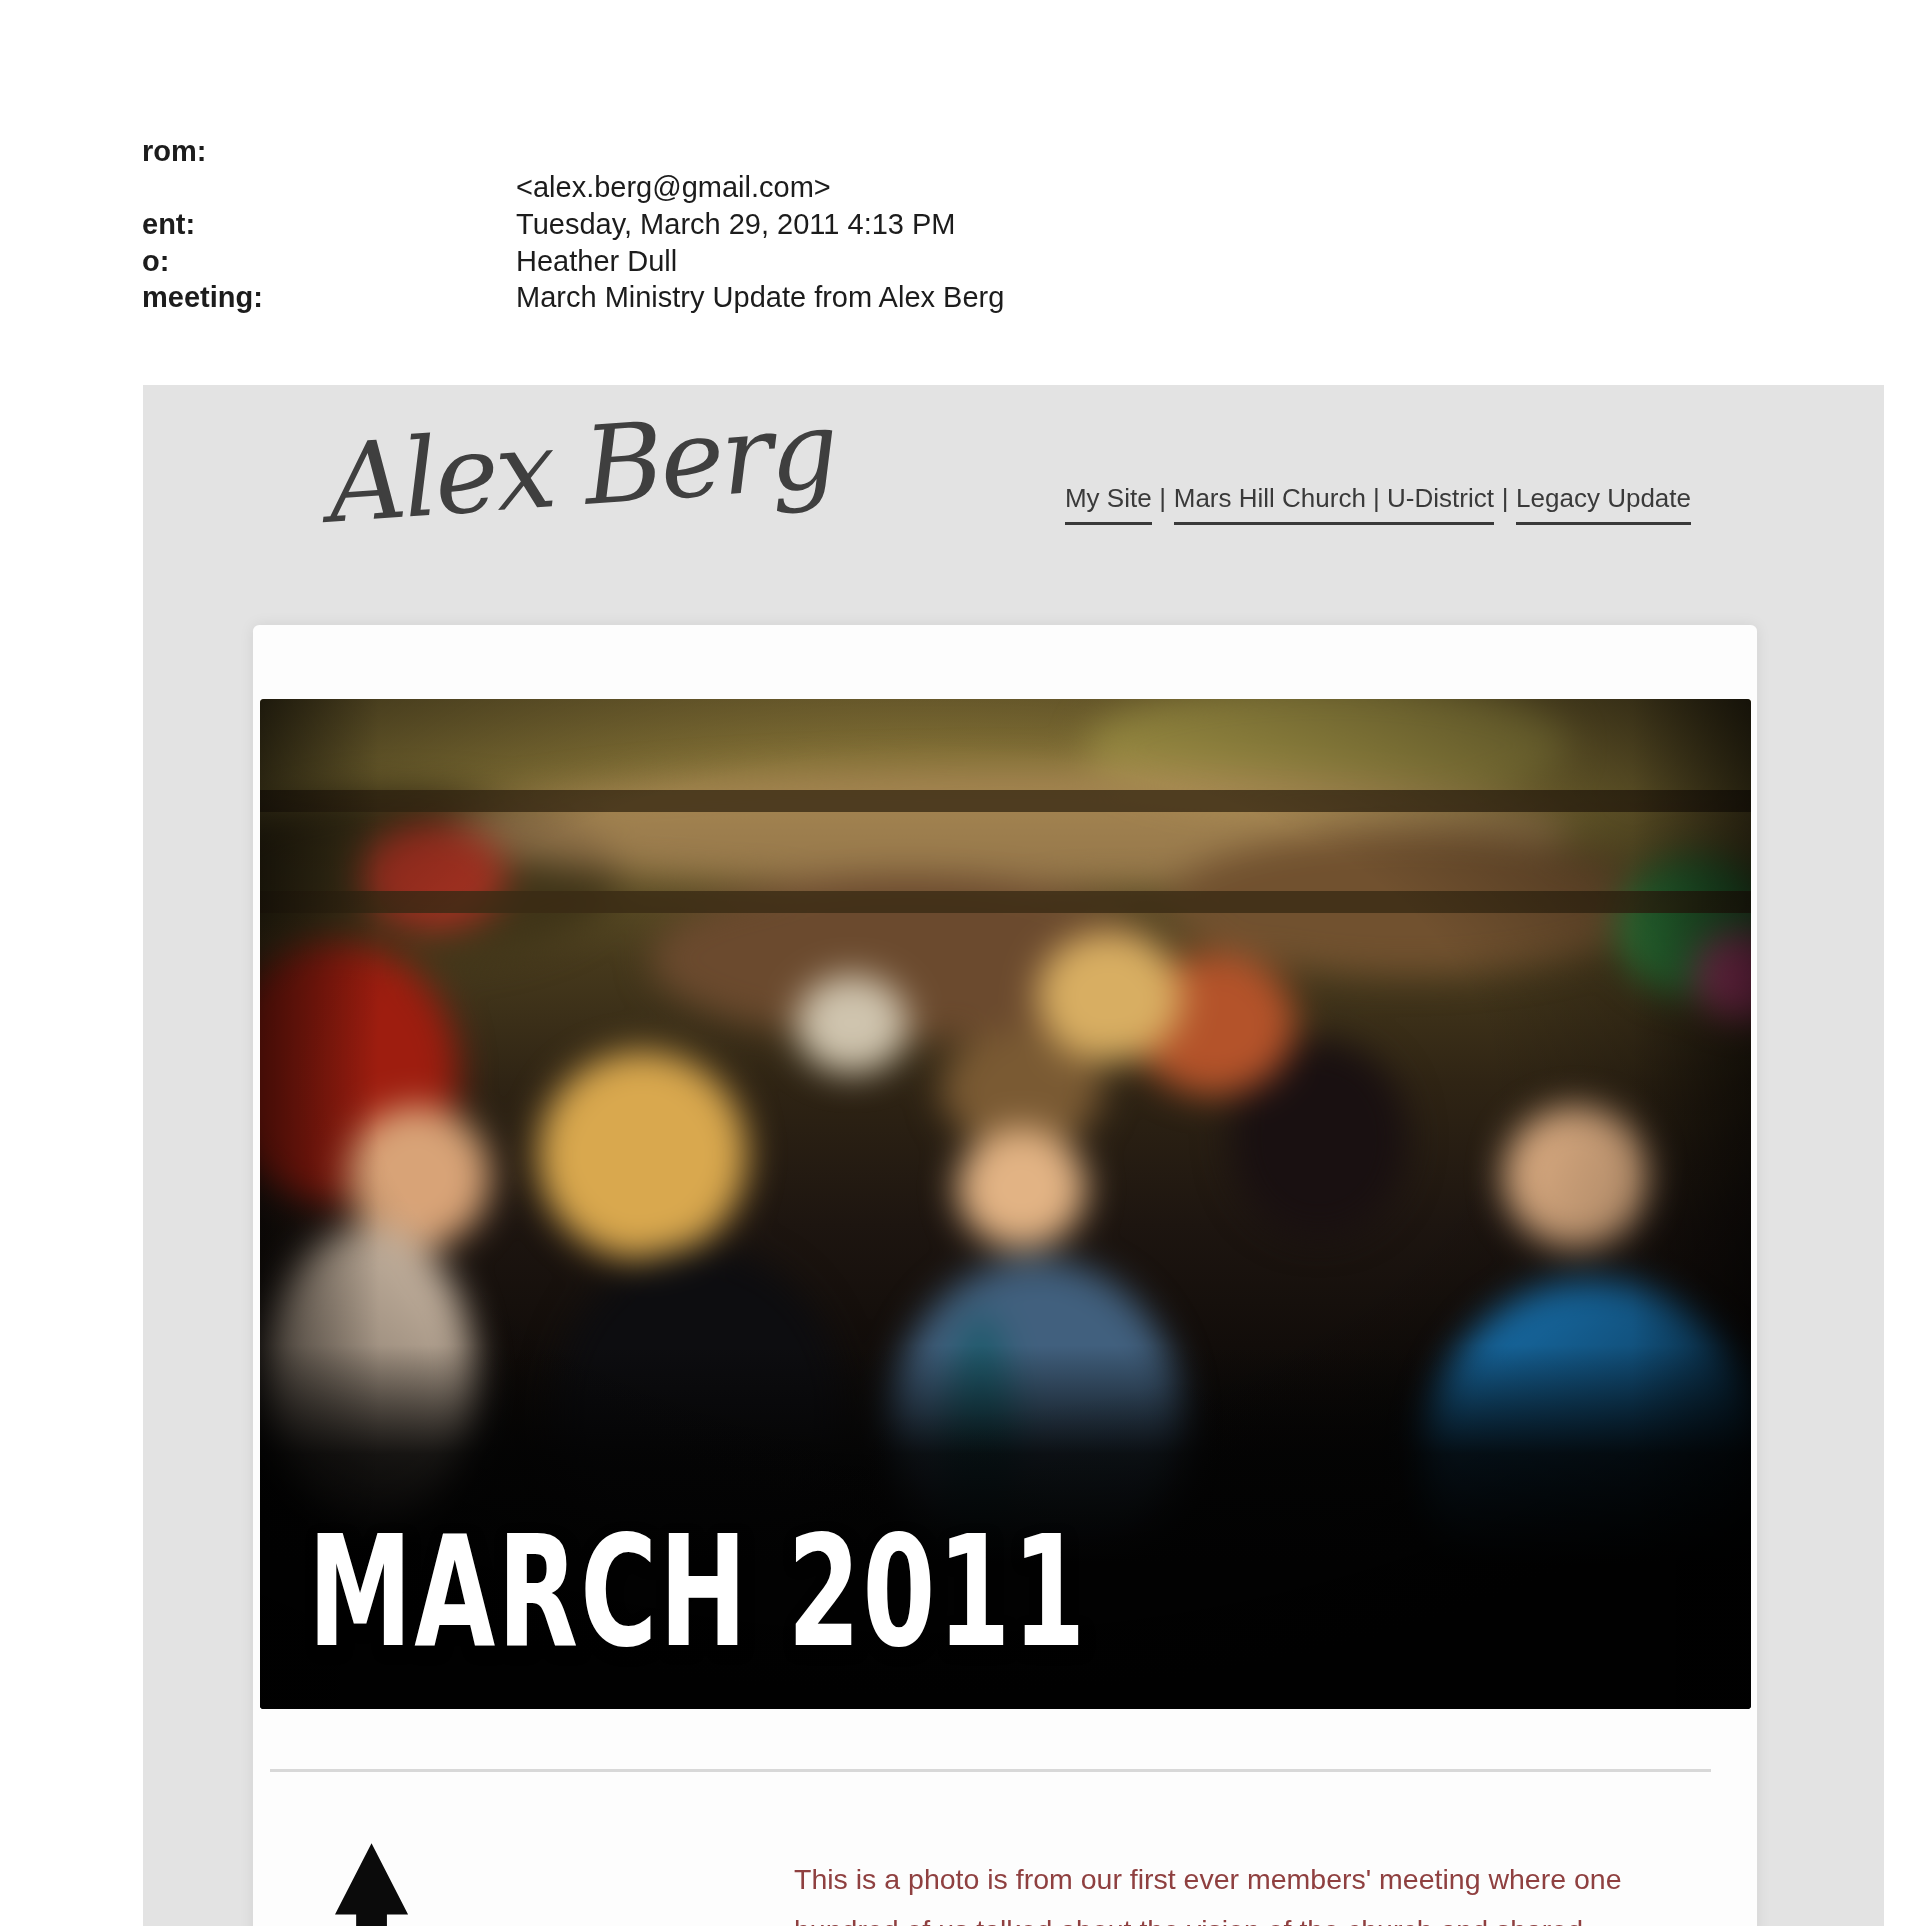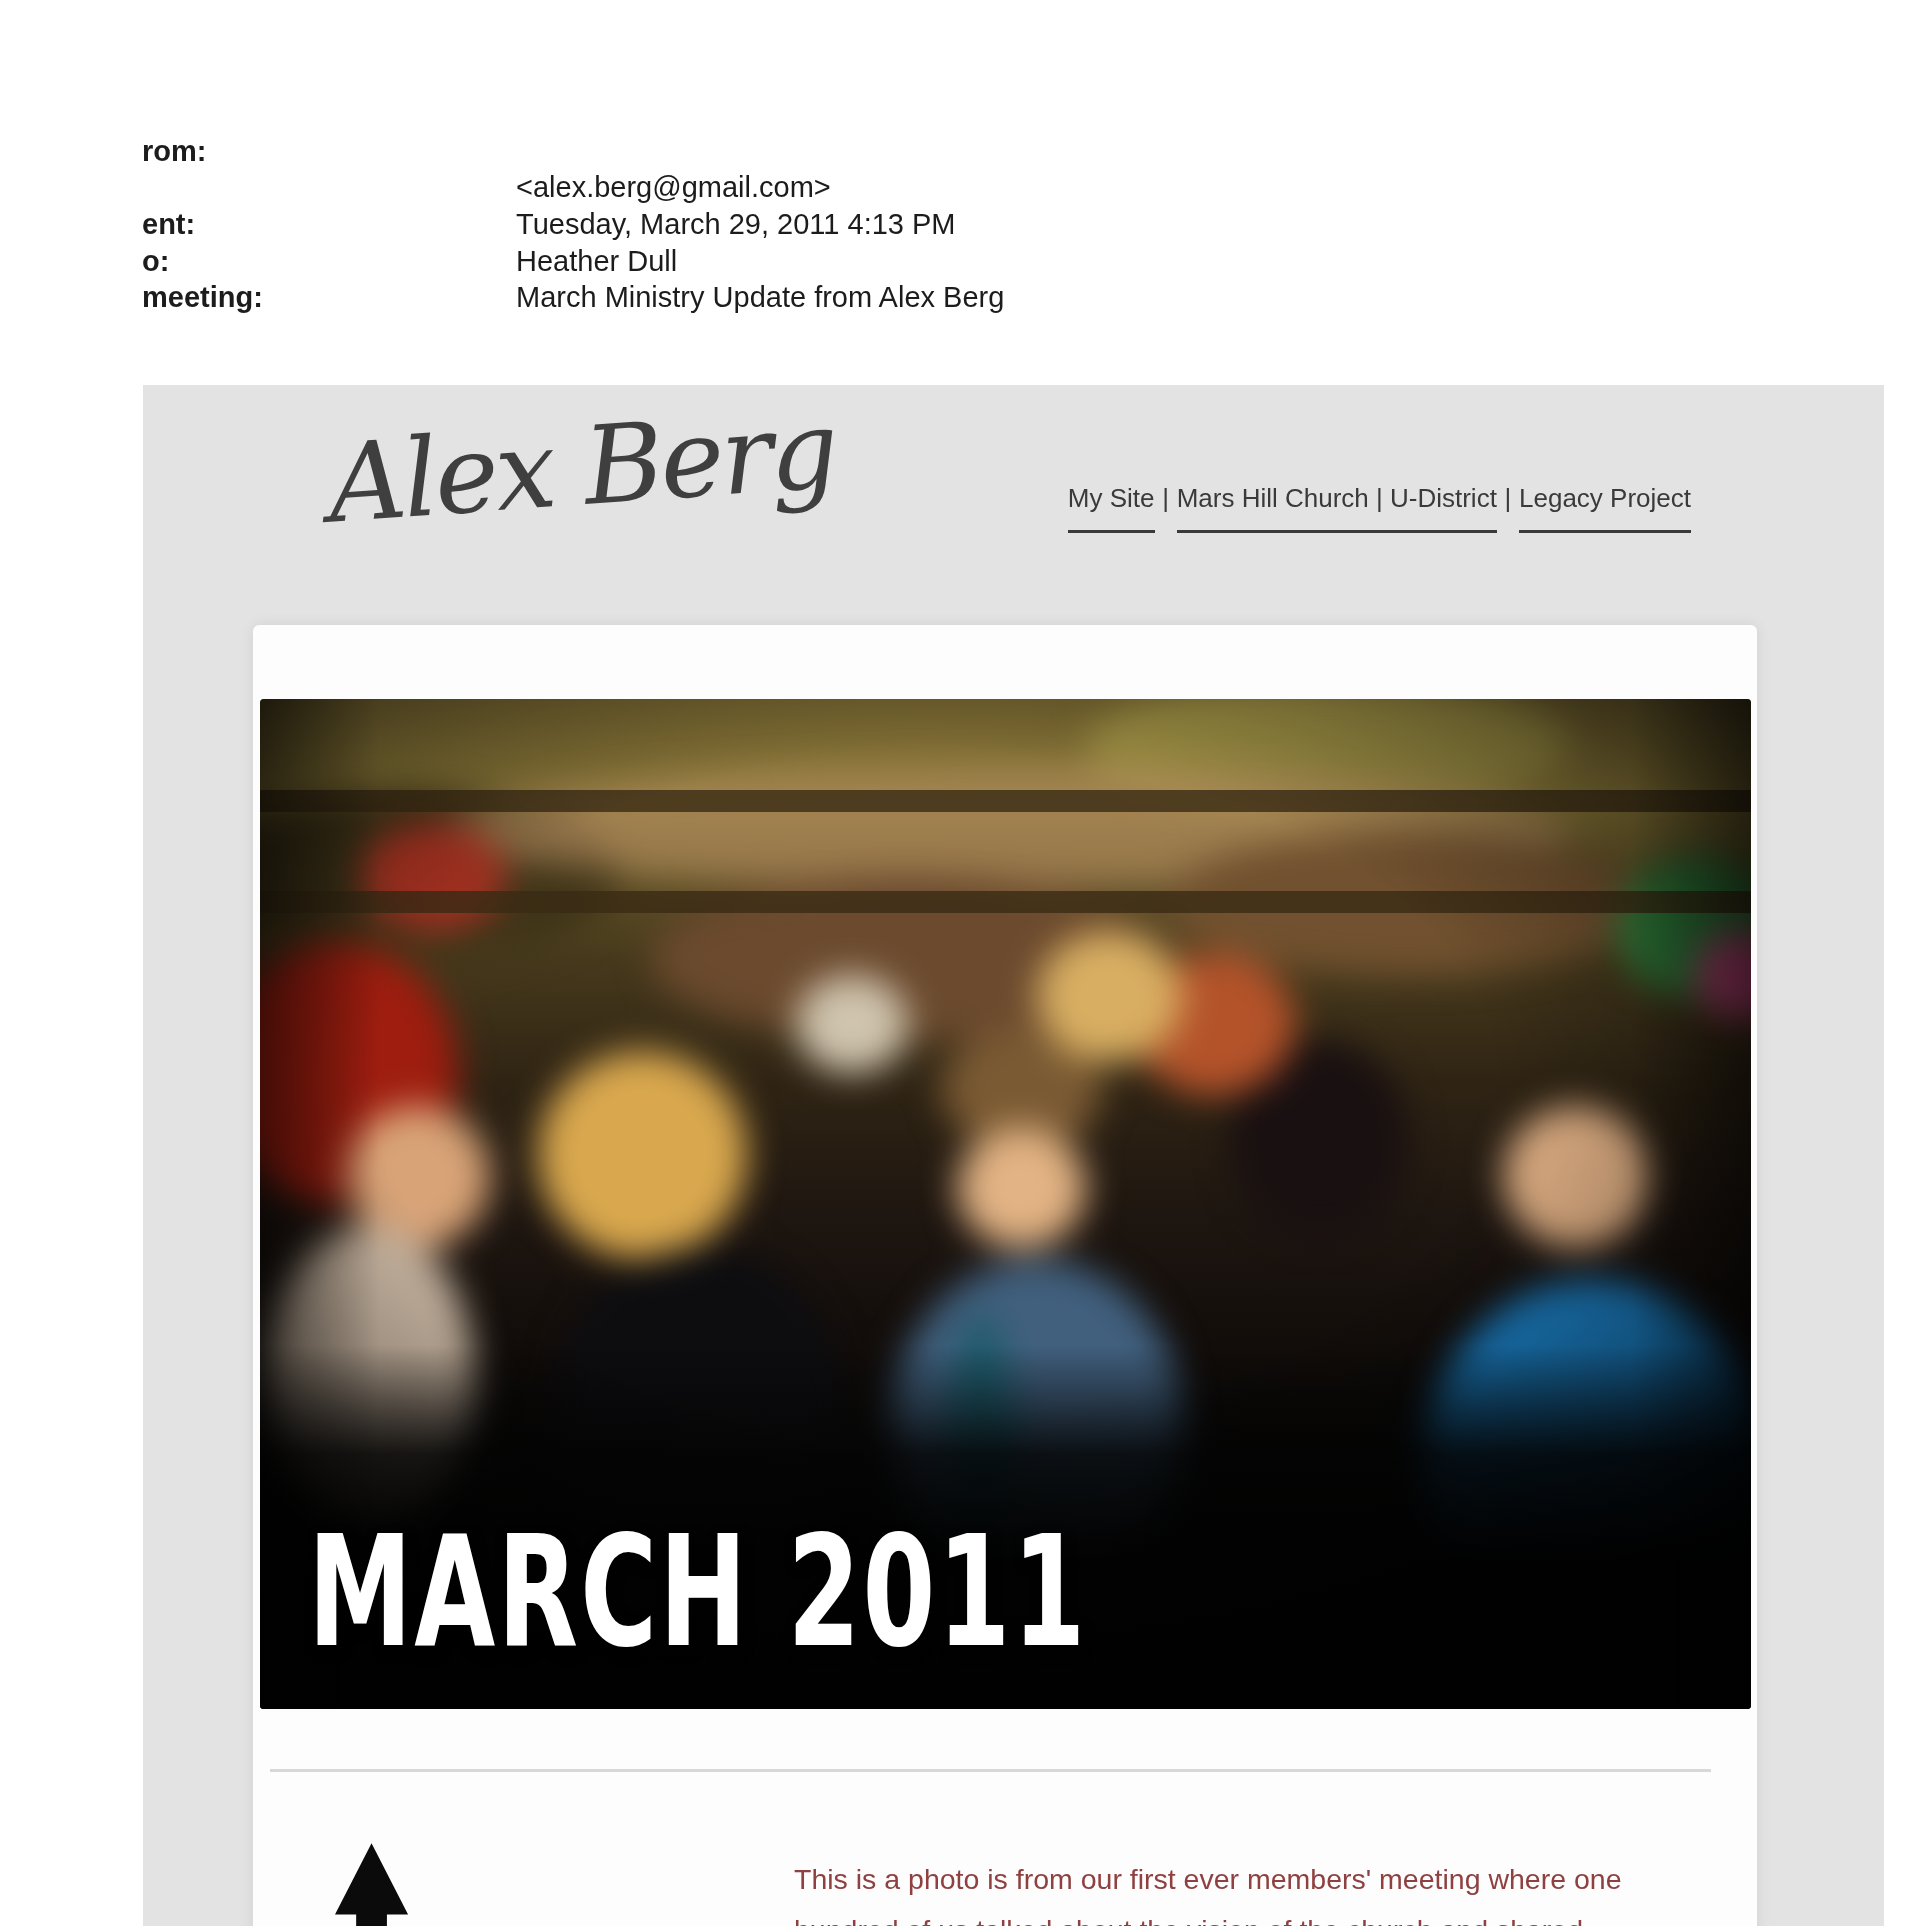--- a/index.html
+++ b/index.html
@@ -28,21 +28,21 @@
     transform:rotate(-4deg);transform-origin:left top;
     white-space:nowrap;
   }
   .nav{
     position:absolute;top:98px;right:193px;
     font-size:26px;white-space:nowrap;color:var(--link-color,#3a3a3a);
   }
   .nav a{
     color:var(--link-color,#3a3a3a);text-decoration:none;
     display:inline-block;border-bottom:3.5px solid var(--link-color,#3a3a3a);
-    padding-bottom:16px;cursor:pointer;
+    padding-bottom:8px;cursor:pointer;
   }
   .nav .sep{display:inline-block;margin:0 7.7px;}
   
   .card{
     position:absolute;left:110px;top:240px;width:1504px;height:1668px;
     background:var(--card-bg,#fdfdfd);
     border-radius:6.2px 6.2px 0 0;
     box-shadow:0 0 15.4px rgba(0,0,0,0.08);
     overflow:hidden;
   }
@@ -117,21 +117,21 @@
     <div class="mh-line mh-value r4">Heather Dull</div>
     <div class="mh-line mh-label r5">meeting:</div>
     <div class="mh-line mh-value r5">March Ministry Update from Alex Berg</div>
   </div>
 
   <div class="container">
 
     <div class="logo">Alex Berg</div>
 
     <div class="nav">
-      <a>My Site</a><span class="sep">|</span><a>Mars Hill Church | U-District</a><span class="sep">|</span><a>Legacy Project</a>
+      <a>My Site</a><span class="sep">|</span><a>Mars Hill Church | U-District</a><span class="sep">|</span><a>Legacy Update</a>
     </div>
 
     <div class="card">
 
       <div class="photo">
         <div class="ph-blobs">
           <div class="b b23"></div>
           <div class="b b22"></div>
           <div class="b b20"></div>
           <div class="b b15"></div>

